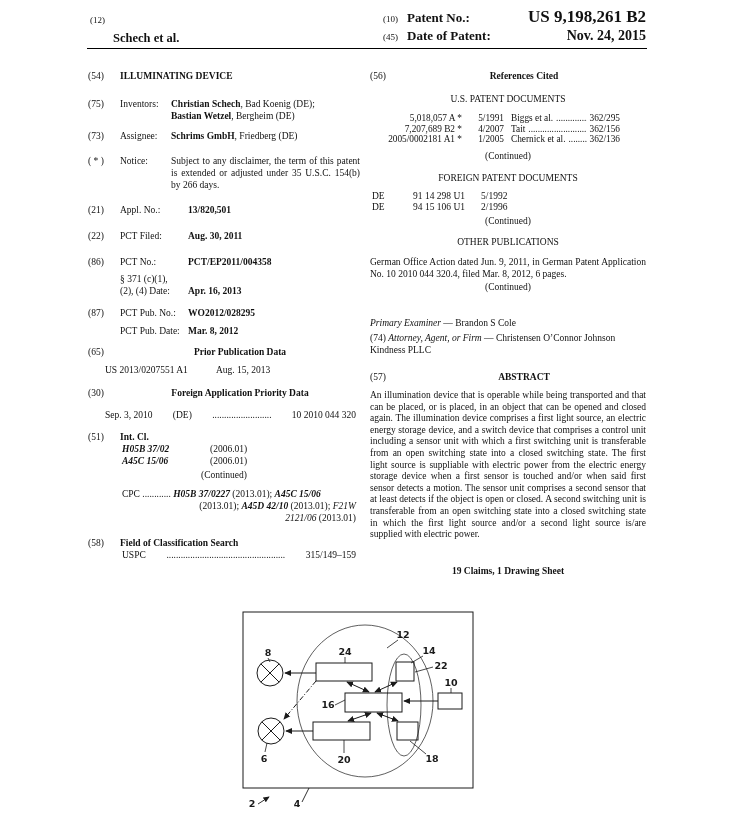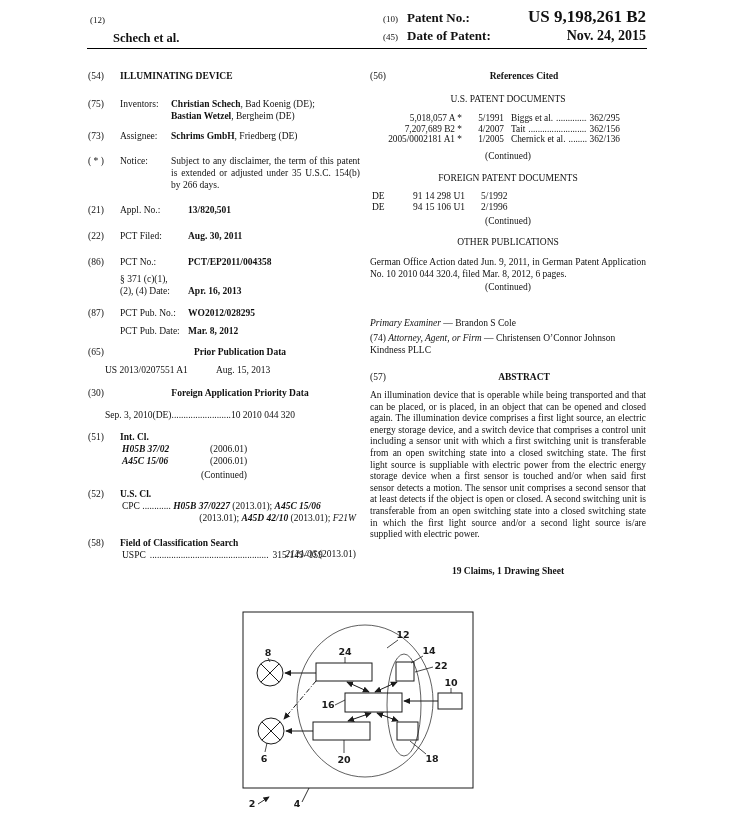--- a/index.html
+++ b/index.html
@@ -28,21 +28,21 @@
   .lab{width:51px;flex:none;}
   .lab2{width:68px;flex:none;}
   .b{font-weight:bold;}
   .i{font-style:italic;}
   .bi{font-weight:bold;font-style:italic;}
   .ctr{text-align:center;}
   .rt{text-align:right;}
   .just{text-align:justify;}
   .ind34{padding-left:34px;}
   .ind17{padding-left:17px;}
-  .sp-between{display:flex;justify-content:flex-start;}
+  .sp-between{display:flex;justify-content:space-between;}
   
   .usrow{display:flex;line-height:10.5px;font-size:9.3px;padding-right:26px;}
   .usnum{width:92px;flex:none;text-align:right;}
   .usdate{width:42px;flex:none;text-align:right;}
   .usrest{flex:1;display:flex;margin-left:7px;min-width:0;}
   .usdots{flex:1;overflow:hidden;white-space:nowrap;margin:0 3px;}
   .frow{display:flex;line-height:11px;padding-left:2px;}
   .fcountry{width:41px;flex:none;}
   .fnumber{width:68px;flex:none;}
   
@@ -173,27 +173,23 @@
         <span>(2006.01)</span>
       </div>
       <div class="row ind34">
         <span class="bi" style="width:88px;">A45C 15/06</span>
         <span>(2006.01)</span>
       </div>
       <div class="ctr" style="margin-top:2px;">(Continued)</div>
     </div>
 
     <div class="fld" style="top:426px;">
-      <div class="row">
-        <span class="num">(52)</span>
-        <span class="b">U.S. Cl.</span>
-      </div>
       <div class="ind34"><span>CPC ............</span> <span class="bi">H05B 37/0227</span><span> (2013.01); </span><span class="bi">A45C 15/06</span></div>
       <div class="rt" style="padding-right:4px;"><span>(2013.01); </span><span class="bi">A45D 42/10</span><span> (2013.01); </span><span class="i">F21W</span></div>
-      <div class="rt" style="padding-right:4px;margin-top:24px;"><span class="i">2121/06</span><span> (2013.01)</span></div>
+      <div class="rt" style="padding-right:4px;"><span class="i">2121/06</span><span> (2013.01)</span></div>
     </div>
 
     <div class="fld" style="top:475px;">
       <div class="row">
         <span class="num">(58)</span>
         <span class="b">Field of Classification Search</span>
       </div>
       <div class="sp-between ind34" style="padding-right:4px;">
         <span>USPC</span>
         <span style="overflow:hidden;margin:0 4px;">..................................................</span>

